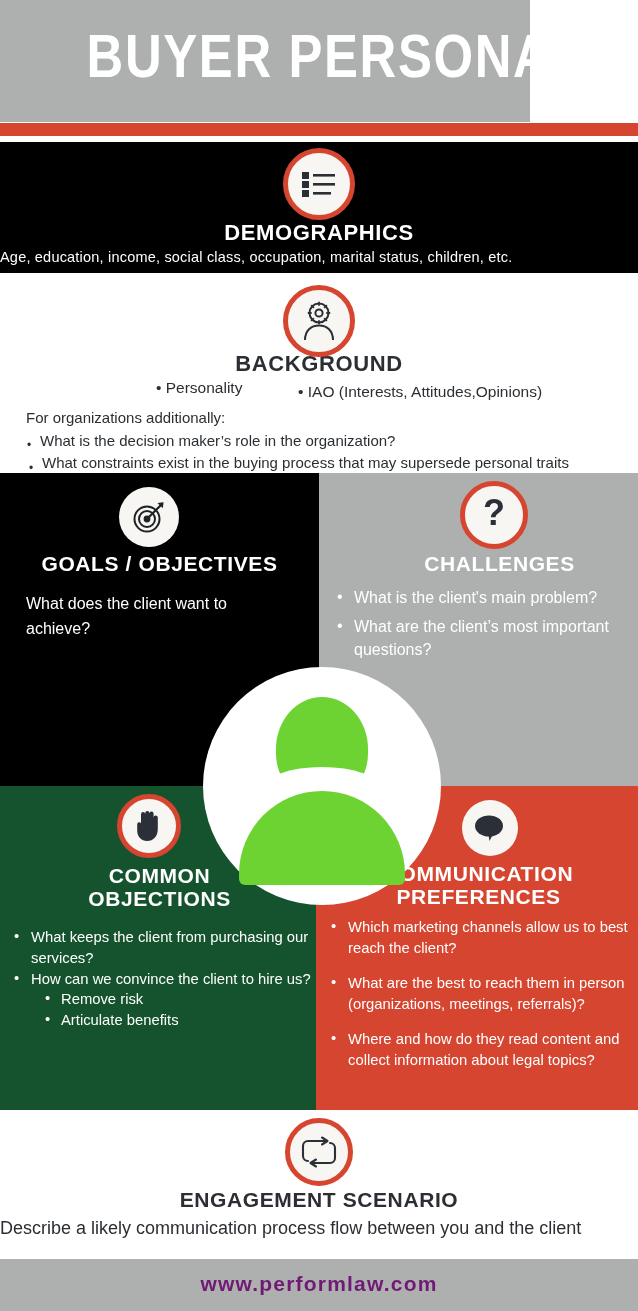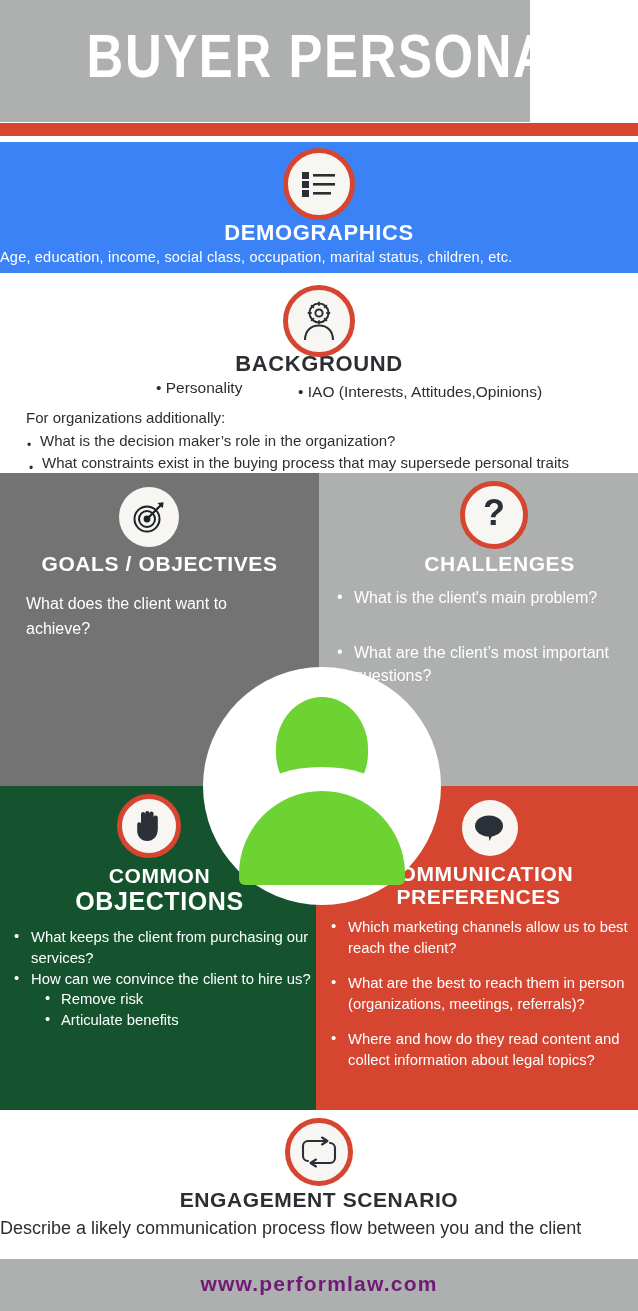--- a/index.html
+++ b/index.html
@@ -43,21 +43,21 @@
     left: 0; top: 123px;
     width: 638px; height: 13px;
     background: #d6452f;
   }
 
   
   .band-demographics {
     position: absolute;
     left: 0; top: 142px;
     width: 638px; height: 131px;
-    background: #3b82f6;
+    background: #000000;
   }
   .band-background {
     position: absolute;
     left: 0; top: 273px;
     width: 638px; height: 200px;
     background: #ffffff;
   }
   .band-engagement {
     position: absolute;
     left: 0; top: 1110px;
@@ -80,21 +80,21 @@
     font-weight: 700;
     letter-spacing: 1.2px;
   }
 
   
   .quad {
     position: absolute;
     width: 319px;
     overflow: hidden;
   }
-  .quad-goals      { left: 0;     top: 473px; height: 313px; background: #737373; }
+  .quad-goals      { left: 0;     top: 473px; height: 313px; background: #000000; }
   .quad-challenges { left: 319px; top: 473px; height: 313px; background: #aeb0b0; }
   .quad-objections { left: 0;     top: 786px; height: 324px; background: #14532d; }
   .quad-comm       { left: 319px; top: 786px; height: 324px; background: #d6452f; }
 
   
   .seam-vert {
     position: absolute;
     left: 316px; top: 786px;
     width: 4px; height: 324px;
     background: #d6452f;
@@ -252,36 +252,36 @@
 
   <div class="quad quad-challenges">
     <div class="badge ringed" style="left:141px; top:8px; width:68px; height:68px;">
       <svg width="26" height="38" viewBox="0 0 26 38" aria-hidden="true">
         <text x="13" y="29" text-anchor="middle" font-family="Liberation Sans, sans-serif" font-size="36" font-weight="700" fill="#2b3038">?</text>
       </svg>
     </div>
     <div class="sec-title white-txt" style="top:79px; font-size:21px;padding-left:42px;">CHALLENGES</div>
     <ul class="bullets" style="position:absolute; left:18px; top:113px; width:290px; color:#ffffff;
                font-size:16px; line-height:23px;">
-      <li style="margin-bottom:32px;">What is the client's main problem?</li>
+      <li style="margin-bottom:6px;">What is the client's main problem?</li>
       <li>What are the client’s most important questions?</li>
     </ul>
   </div>
 
   <div class="quad quad-objections">
     <div class="badge ringed" style="left:117px; top:8px; width:64px; height:64px;">
       <svg width="28" height="32" viewBox="0 0 28 32" aria-hidden="true">
         <path d="M6 13 V4.2 a2.1 2.1 0 0 1 4.2 0 V12 V3 a2.1 2.1 0 0 1 4.2 0 V12 V3.6
                  a2.1 2.1 0 0 1 4.2 0 V13 V7.5 a2.1 2.1 0 0 1 4.2 0 V19
                  c0 7.2 -4.4 12 -10.6 12 C6.2 31 2.2 26.6 2.2 20.5 V14.2
                  a2 2 0 0 1 3.8 -0.9 Z" fill="#2b3038"></path>
       </svg>
     </div>
     <div class="sec-title white-txt" style="top:78px; font-size:21px;">COMMON</div>
-    <div class="sec-title white-txt" style="top:101px; font-size:25px;">OBJECTIONS</div>
+    <div class="sec-title white-txt" style="top:101px; font-size:21px;">OBJECTIONS</div>
 
     <ul class="bullets" style="position:absolute; left:14px; top:141px; width:300px; color:#ffffff;
                font-size:14.8px; line-height:21px;">
       <li>What keeps the client from purchasing our services?</li>
       <li>How can we convince the client to hire us?</li>
     </ul>
     <ul class="bullets sub" style="position:absolute; left:45px; top:203px; width:260px; color:#ffffff;
                font-size:14.8px; line-height:21px;">
       <li>Remove risk</li>
       <li>Articulate benefits</li>

